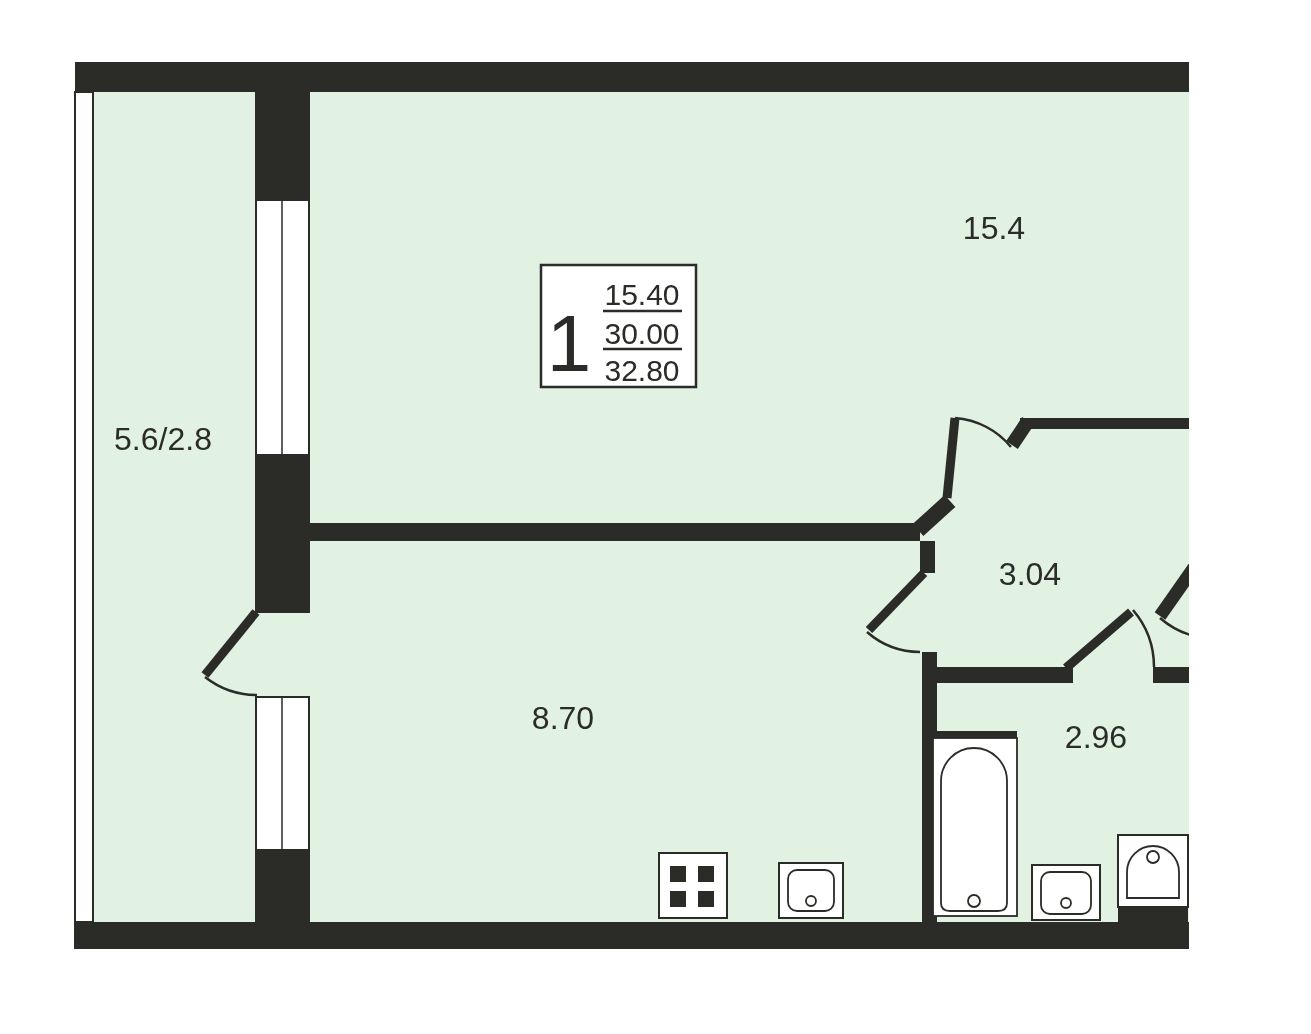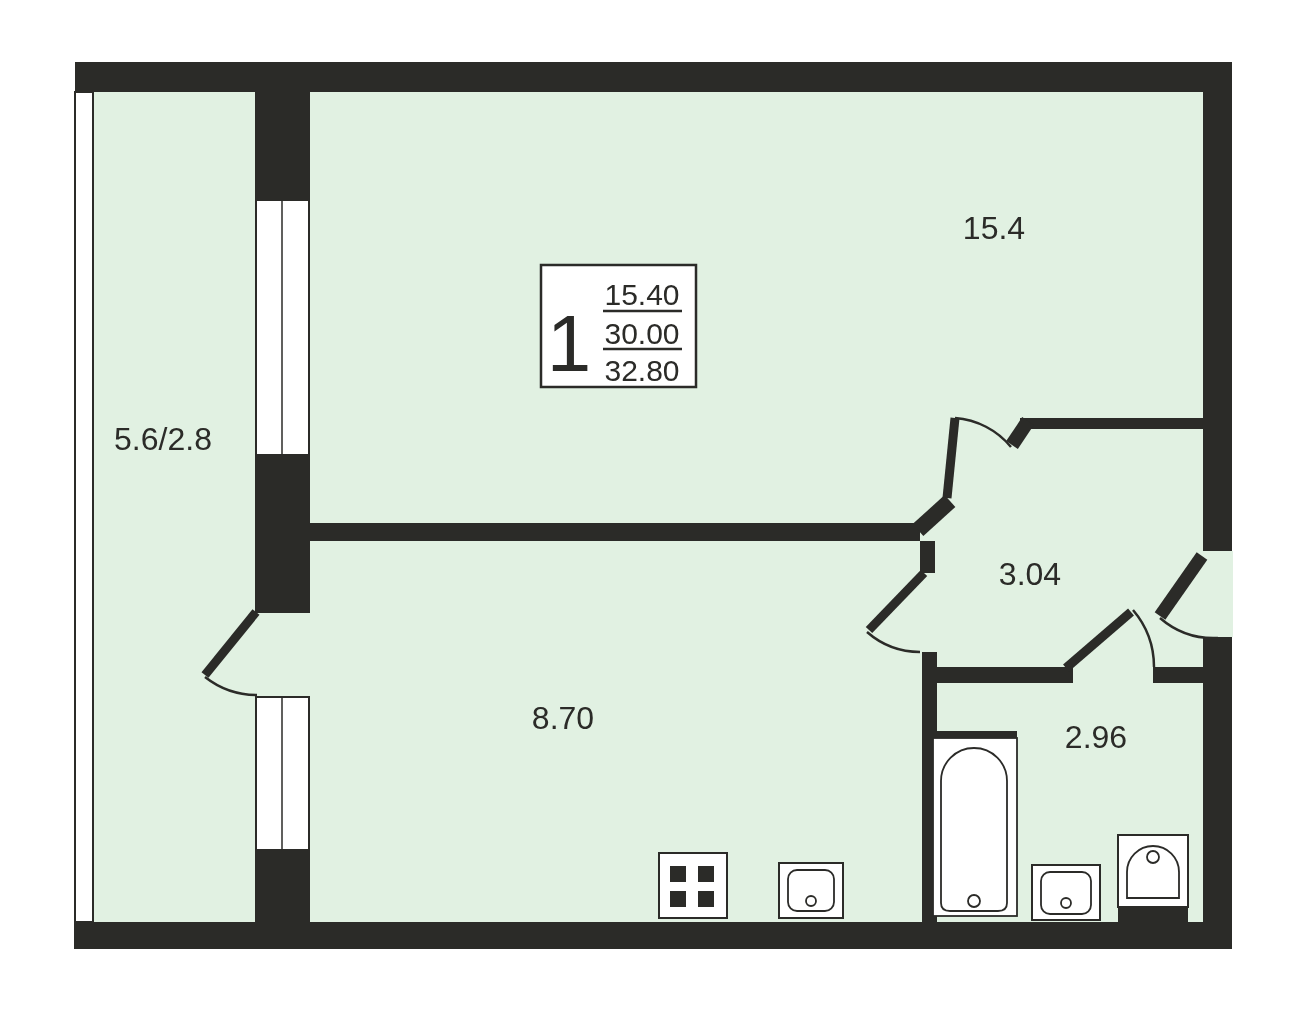--- a/index.html
+++ b/index.html
@@ -1,16 +1,16 @@
 <!DOCTYPE html>
 <html style="--wall: #2b2b28; --floor: #e1f1e2; --page: #ffffff;"><head>
 <meta charset="utf-8">
 <style>
   html,body{margin:0;padding:0;background:#fff;}
-  .stage{position:relative;width:1311px;height:1034px;background:var(--page,#ffffff);
+  .stage{position:relative;width:1189px;height:1034px;background:var(--page,#ffffff);
          font-family:"Liberation Sans",sans-serif;overflow:hidden;}
   svg{display:block;}
   .floor{fill:var(--floor,#e1f1e2);}
   .wall{fill:var(--wall,#2b2b28);}
   .win{fill:#ffffff;stroke:var(--wall,#2b2b28);stroke-width:2;}
   .mull{stroke:var(--wall,#2b2b28);stroke-width:1.5;}
   .cham{stroke:var(--wall,#2b2b28);fill:none;}
   .leaf{stroke:var(--wall,#2b2b28);stroke-width:9;fill:none;}
   .leafthick{stroke:var(--wall,#2b2b28);stroke-width:13;fill:none;}
   .arc{fill:none;stroke:var(--wall,#2b2b28);stroke-width:2.5;}

